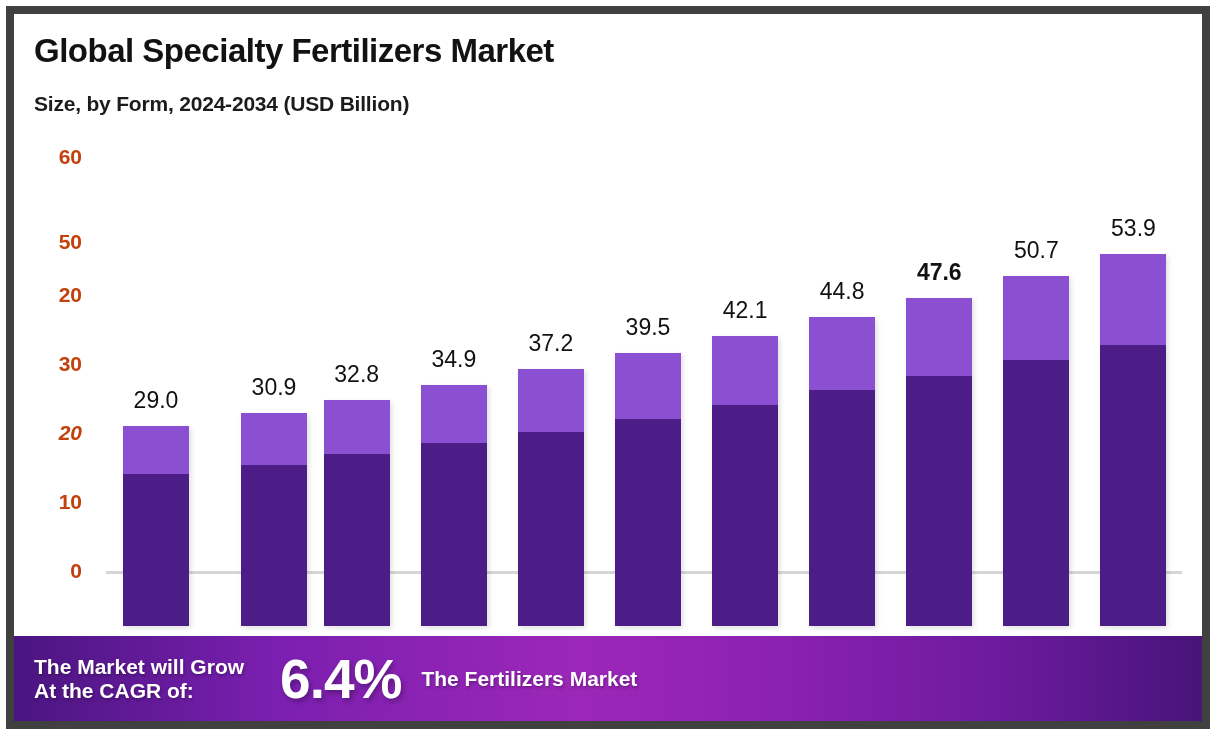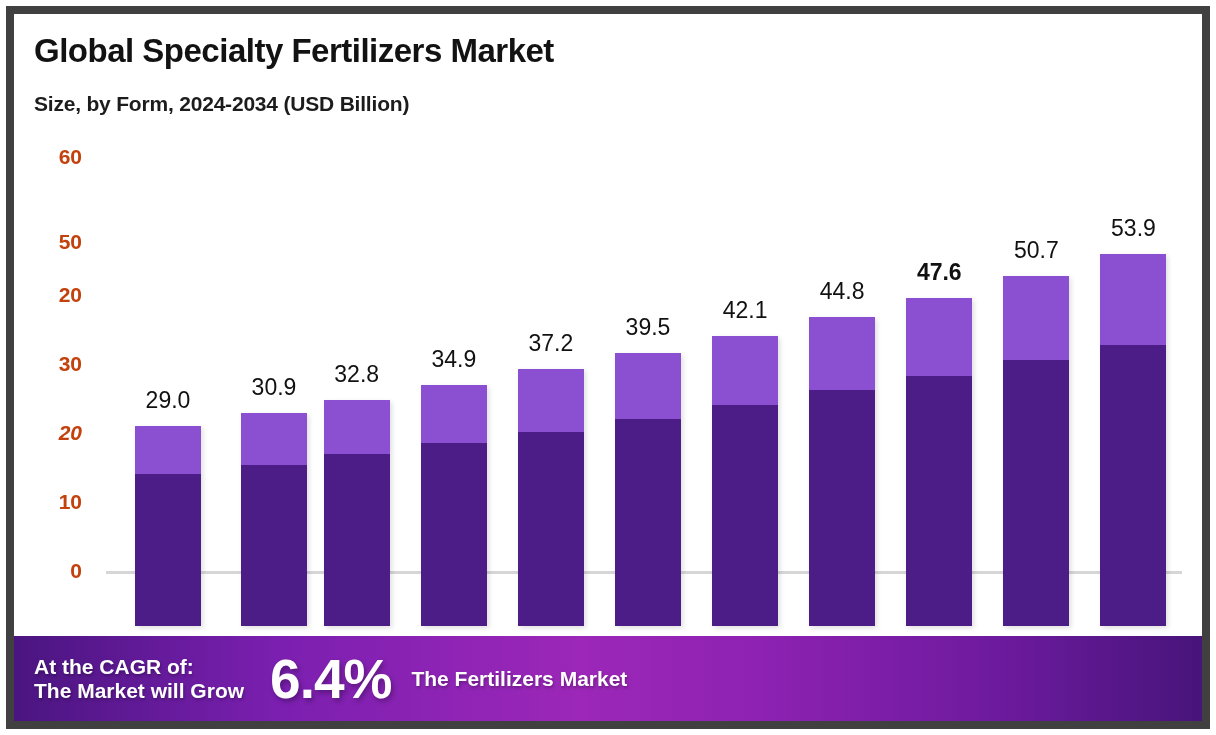--- a/index.html
+++ b/index.html
@@ -168,21 +168,21 @@
   }
   .banner-big {
     color: #ffffff;
     font-weight: bold;
     font-size: 55px;
     white-space: nowrap;
     letter-spacing: -1px;
     text-shadow: 2px 3px 5px rgba(0,0,0,0.3);
   }
   #cagr-label { margin-left: 20px; }
-  #cagr-value { margin-left: 26px; }
+  #cagr-value { margin-left: 36px; }
   #forecast-label { margin-left: 20px; }
   #forecast-value { margin-left: 26px; }
   #logo {
     display: flex;
     align-items: center;
     gap: 9px;
     margin-left: 16px;
   }
   #logo-wordmark-wrap {
     display: flex;
@@ -221,21 +221,21 @@
           <div class="ytick" style="top: 557px; left: 12px;">0</div>
           <div class="ytick" style="top: 488px; left: 12px;">10</div>
           <div class="ytick" style="top: 419px; left: 12px; font-style: italic;">20</div>
           <div class="ytick" style="top: 350px; left: 12px;">30</div>
           <div class="ytick" style="top: 281px; left: 12px;">20</div>
           <div class="ytick" style="top: 228px; left: 12px;">50</div>
           <div class="ytick" style="top: 143px; left: 12px;">60</div>
         </div>
       <div id="axis-line"></div>
       <div id="bars">
-          <div class="bar-group" style="left: 121px; width: 66px; height: 557px;">
+          <div class="bar-group" style="left: 109px; width: 66px; height: 557px;">
             <div class="bar-stack" style="height: 200.1px;">
               <div class="seg-liquid" style="height: 48.3px; background: rgb(139, 79, 209);"></div>
               <div class="seg-dry" style="height: 151.8px; background: rgb(76, 29, 135);"></div>
             </div>
             <div class="bar-value" style="bottom: 212.1px;">29.0</div>
             <div class="xtick">2024</div>
           </div>
           <div class="bar-group" style="left: 227px; width: 66px; height: 557px;">
             <div class="bar-stack" style="height: 213.21px;">
               <div class="seg-liquid" style="height: 51.75px; background: rgb(139, 79, 209);"></div>
@@ -314,22 +314,22 @@
               <div class="seg-dry" style="height: 280.83px; background: rgb(76, 29, 135);"></div>
             </div>
             <div class="bar-value" style="bottom: 383.91px;">53.9</div>
             <div class="xtick">2034</div>
           </div>
         </div>
     </div>
 
     <div id="banner">
       <div class="banner-text" id="cagr-label">
+        <div>The Market will Grow</div>
         <div>At the CAGR of:</div>
-        <div>The Market will Grow</div>
       </div>
       <div class="banner-big" id="cagr-value">6.4%</div>
       <div class="banner-text" id="forecast-label">
         <div>The Fertilizers Market</div>
       </div>
 
     </div>
 
   </div>
 </div>

